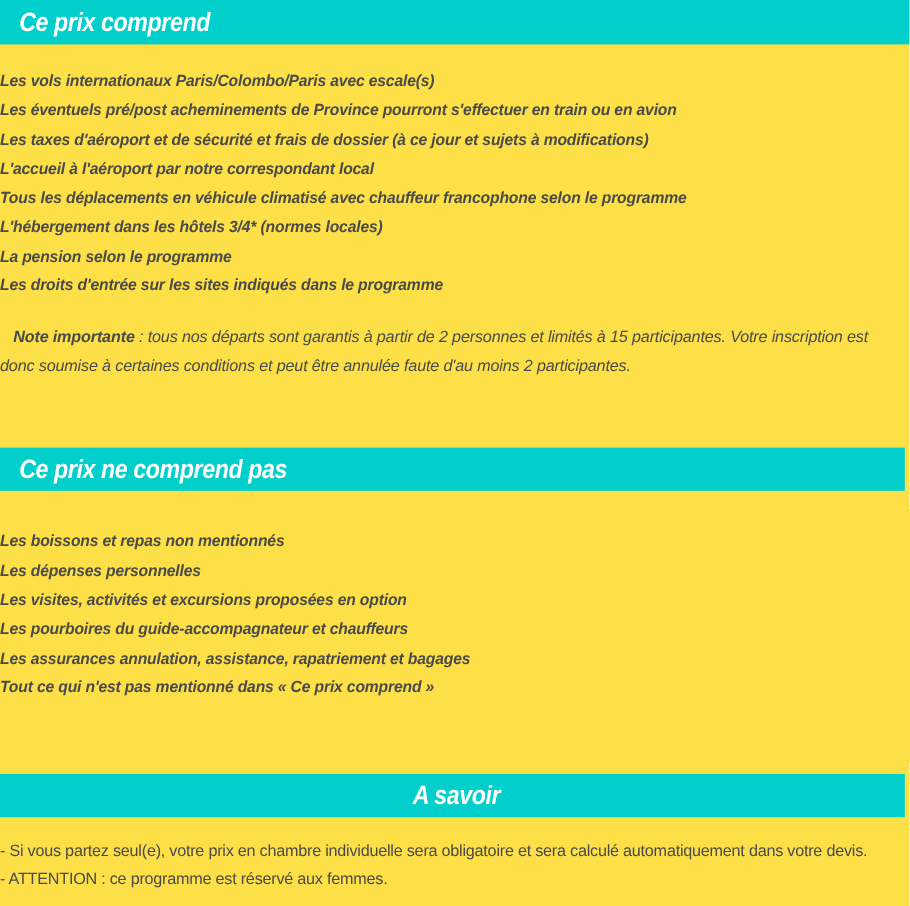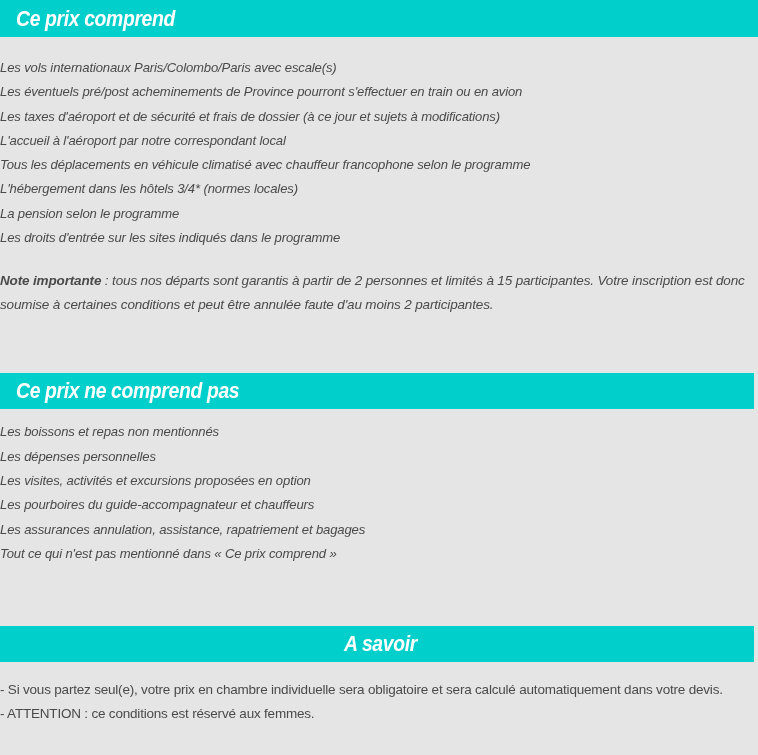--- a/index.html
+++ b/index.html
@@ -13,21 +13,21 @@
     height: 755px;
     overflow: hidden;
     font-family: "Liberation Sans", "DejaVu Sans", sans-serif;
     color: #4a4a4a;
   }
 
   .page {
     position: relative;
     width: 758px;
     height: 755px;
-    background: #e5e5e5;
+    background: #fde047;
   }
 
   
   .band {
     background: #00cfcb;
     display: flex;
     align-items: center;
     box-sizing: border-box;
     padding-left: 16px;
   }
@@ -56,20 +56,21 @@
     width: 754px;
     height: 36px;
     justify-content: center;
   }
 
   
   .body-list {
     list-style: none;
     margin: 0;
     padding: 0;
+    font-weight: bold;
   }
   .body-line {
     font-style: italic;
     font-size: 13.5px;
     line-height: 24.3px;
     color: #4a4a4a;
     letter-spacing: -0.15px;
     transform: scaleX(0.97);
     transform-origin: left center;
     white-space: nowrap;
@@ -79,36 +80,37 @@
     font-style: italic;
     font-size: 13.5px;
     line-height: 24px;
     color: #4a4a4a;
     letter-spacing: -0.15px;
     margin: 0;
     width: 752px;
   }
   .note b {
     font-weight: bold;
+    margin-left: 11px;
   }
 
   .para {
     font-size: 13.5px;
     line-height: 24px;
     color: #4a4a4a;
     letter-spacing: -0.2px;
     margin: 0;
     width: 756px;
   }
 
   
   .sec1-body { padding-top: 19px; }
   .sec1-note { padding-top: 19px; }
   .gap-after-sec1 { height: 56px; }
-  .sec2-body { padding-top: 11px; }
+  .sec2-body { padding-top: 30px; }
   .gap-after-sec2 { height: 60px; }
   .sec3-body { padding-top: 16px; }
 </style>
 </head>
 <body>
 
 <div class="page">
 
   <div class="band band-1">
     <span class="band-title">Ce prix comprend</span>
@@ -149,16 +151,16 @@
   </div>
 
   <div class="gap-after-sec2"></div>
 
   <div class="band band-3">
     <span class="band-title">A savoir</span>
   </div>
 
   <div class="sec3-body">
     <p class="para">- Si vous partez seul(e), votre prix en chambre individuelle sera obligatoire et sera calculé automatiquement dans votre devis.</p>
-    <p class="para">- ATTENTION : ce conditions est réservé aux femmes.</p>
+    <p class="para">- ATTENTION : ce programme est réservé aux femmes.</p>
   </div>
 
 </div>
 
 </body></html>

